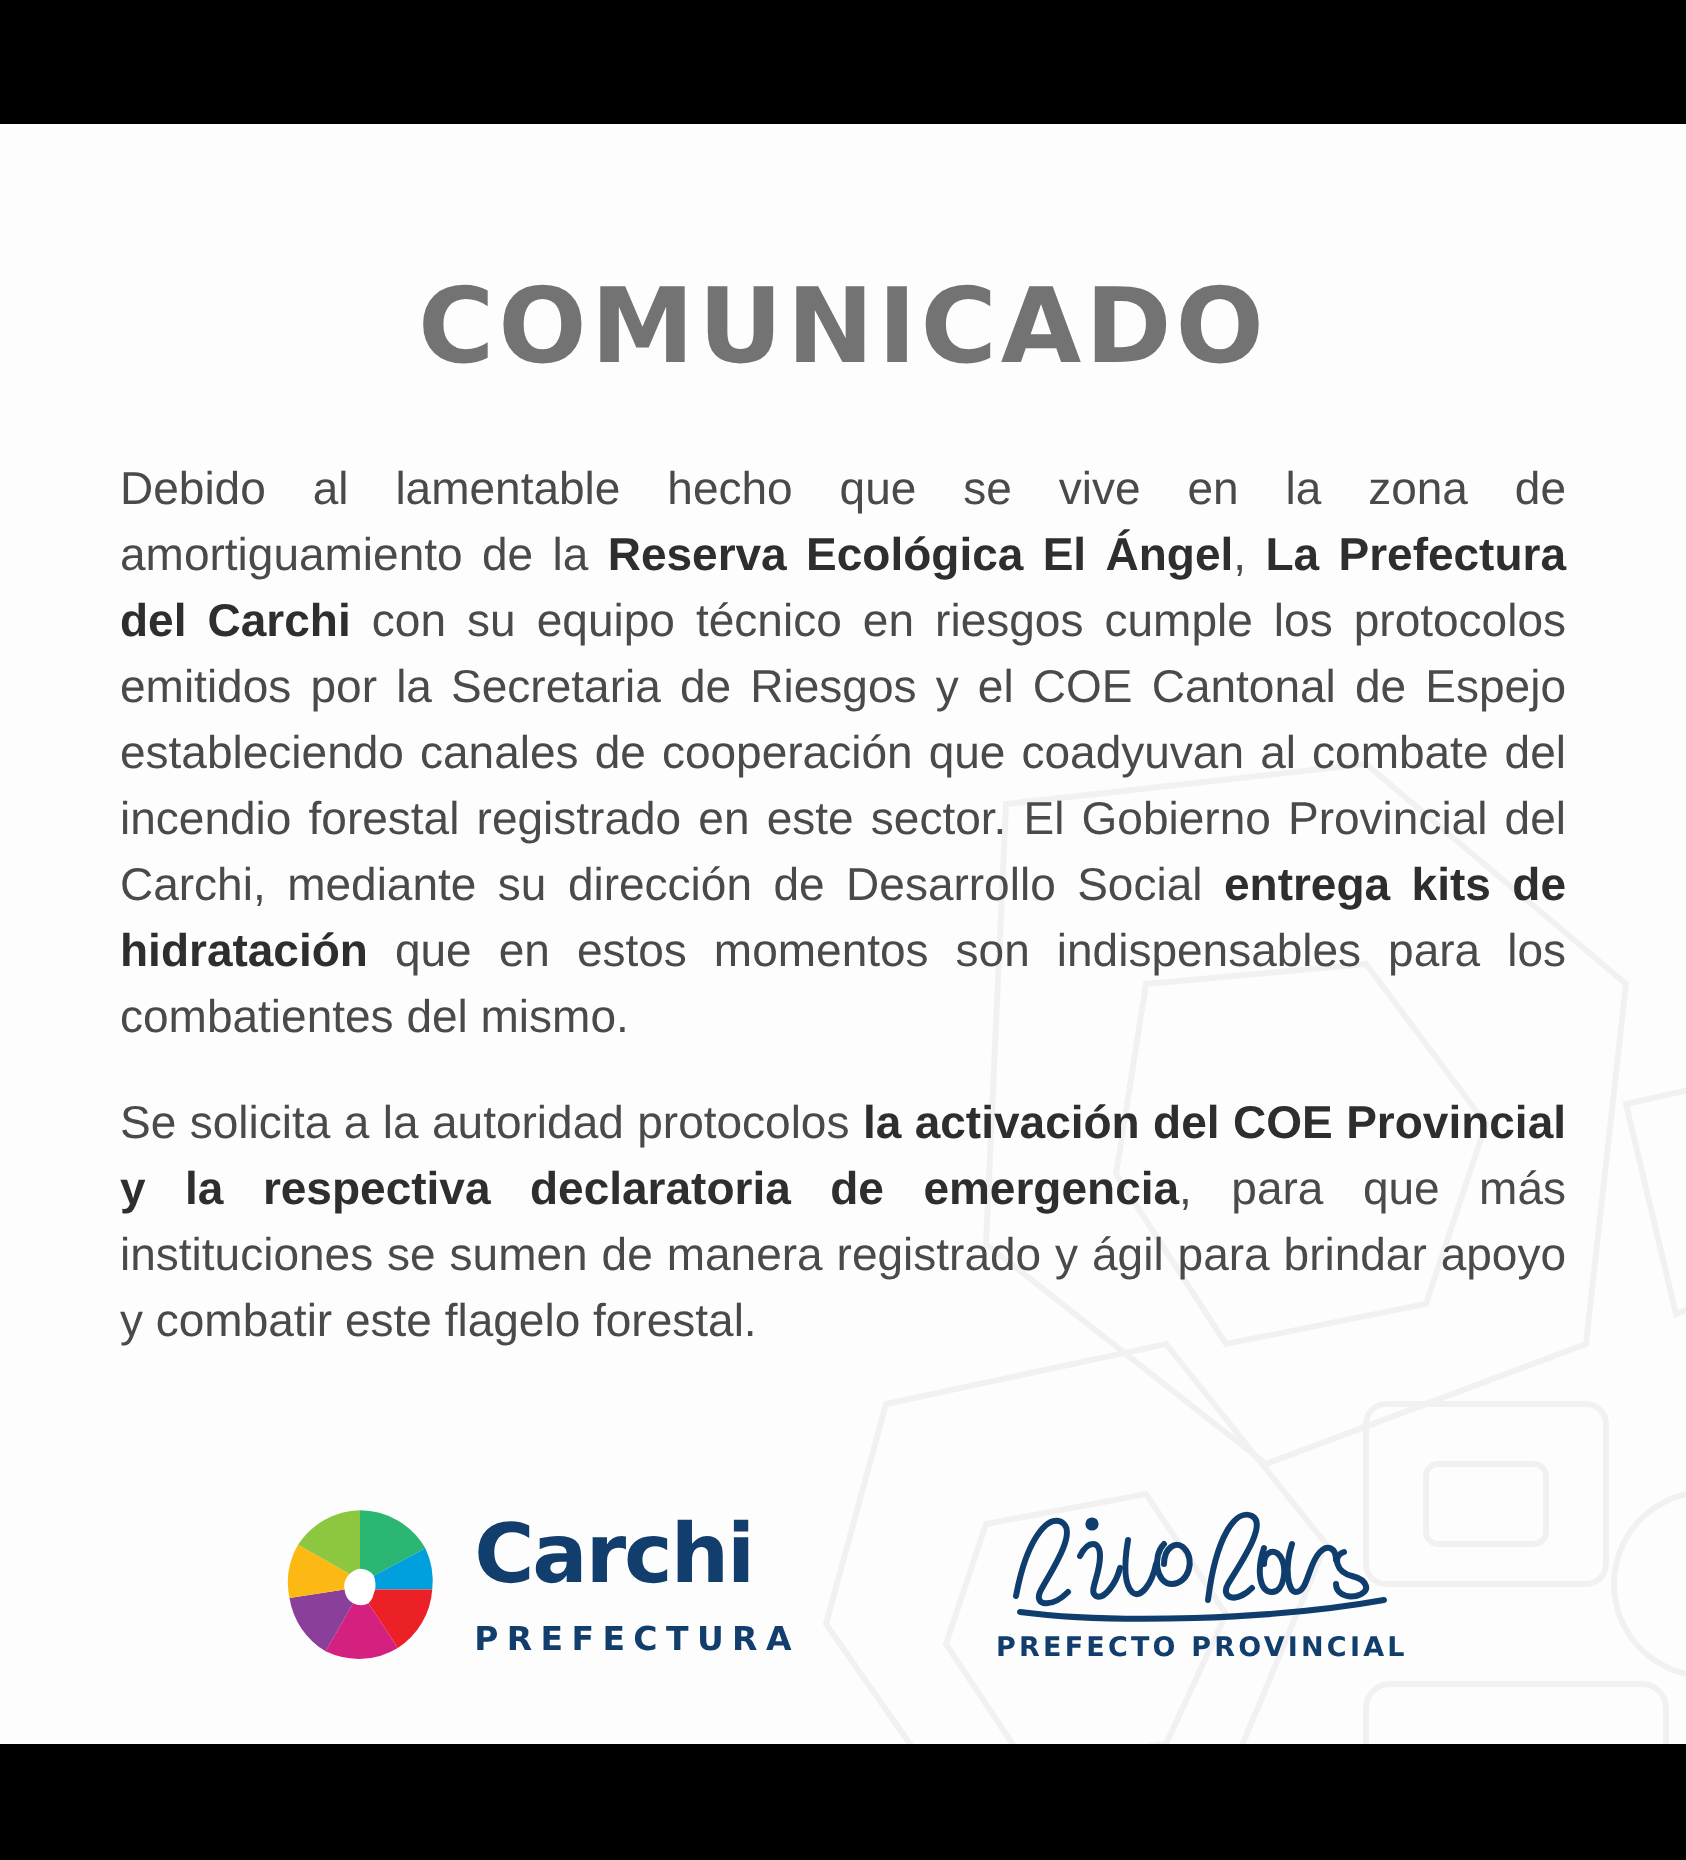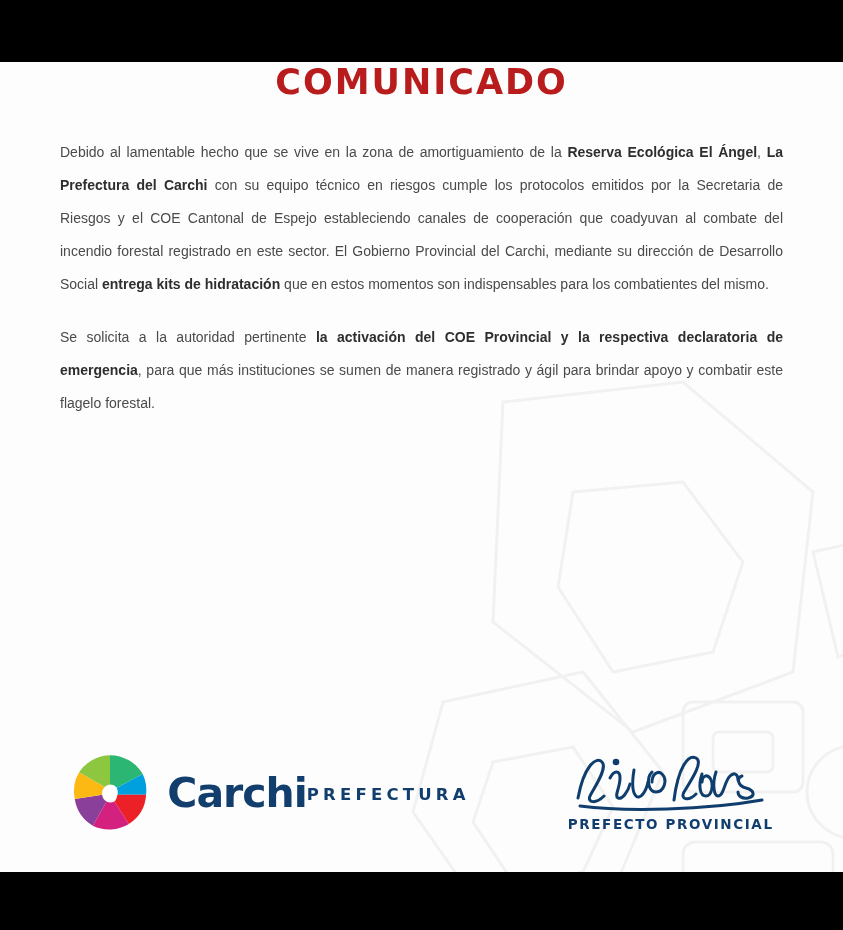--- a/index.html
+++ b/index.html
@@ -49,31 +49,32 @@
   .watermark svg { display: block; }
 
   .content {
     position: relative;
     z-index: 2;
     padding: 0 60px;
   }
 
   h1.title {
     text-align: center;
-    color: #b91c1c;
+    color: #737373;
     font-weight: 800;
-    font-size: 35px;
+    font-size: 52px;
     letter-spacing: 2px;
+    margin-top: 72px;
     margin-bottom: 34px;
     font-family: "DejaVu Sans", sans-serif;
   }
 
   p.para {
     color: #4a4a4a;
-    font-size: 14px;
+    font-size: 23px;
     line-height: 33px;
     text-align: justify;
     margin-bottom: 20px;
     font-family: "Liberation Sans", sans-serif;
   }
   p.para b { color: #2e2e2e; font-weight: 700; }
 
   
   .footer {
     position: absolute;
@@ -87,21 +88,21 @@
     gap: 96px;
     padding: 0 60px;
   }
 
   .brand {
     display: flex;
     align-items: center;
     gap: 14px;
   }
   .brand-mark { width: 86px; height: 86px; flex: none; }
-  .brand-text { display: flex; flex-direction: row; line-height: 1; }
+  .brand-text { display: flex; flex-direction: column; line-height: 1; }
   .brand-name {
     font-size: 41px;
     font-weight: 700;
     color: #123e6e;
     letter-spacing: -1px;
     font-family: "DejaVu Sans", sans-serif;
   }
   .brand-sub {
     font-size: 16.5px;
     font-weight: 700;
@@ -150,21 +151,21 @@
           <rect x="335" y="505" width="80" height="45" rx="6"></rect>
           <path d="M430 180 L520 160 L520 260 L455 285 Z"></path>
           <circle cx="470" cy="420" r="46"></circle>
         </g>
       </svg>
     </div>
 
     <div class="content">
       <h1 class="title">COMUNICADO</h1>
       <p class="para"><span>Debido al lamentable hecho que se vive en la zona de amortiguamiento de la </span><b>Reserva Ecológica El Ángel</b><span>, </span><b>La Prefectura del Carchi</b><span> con su equipo técnico en riesgos cumple los protocolos emitidos por la Secretaria de Riesgos y el COE Cantonal de Espejo estableciendo canales de cooperación que coadyuvan al combate del incendio forestal registrado en este sector. El Gobierno Provincial del Carchi, mediante su dirección de Desarrollo Social </span><b>entrega kits de hidratación</b><span> que en estos momentos son indispensables para los combatientes del mismo.</span></p>
-      <p class="para"><span>Se solicita a la autoridad pertinente </span><b>la activación del COE Provincial y la respectiva declaratoria de emergencia</b><span>, para que más instituciones se sumen de manera registrado y ágil para brindar apoyo y combatir este flagelo forestal.</span></p>
+      <p class="para"><span>Se solicita a la autoridad protocolos </span><b>la activación del COE Provincial y la respectiva declaratoria de emergencia</b><span>, para que más instituciones se sumen de manera registrado y ágil para brindar apoyo y combatir este flagelo forestal.</span></p>
     </div>
 
     <div class="footer">
 
       <div class="brand">
         <div class="brand-mark">
           <svg viewBox="0 0 100 100" width="86" height="86" xmlns="http://www.w3.org/2000/svg">
             <g>
               <path d="M50 6 A44 44 0 0 1 88 28 L58 44 A10 10 0 0 0 50 40 Z" fill="#2bb673"></path>
               <path d="M88 28 A44 44 0 0 1 92 52 L58 52 A10 10 0 0 0 58 44 Z" fill="#00a0df"></path>

